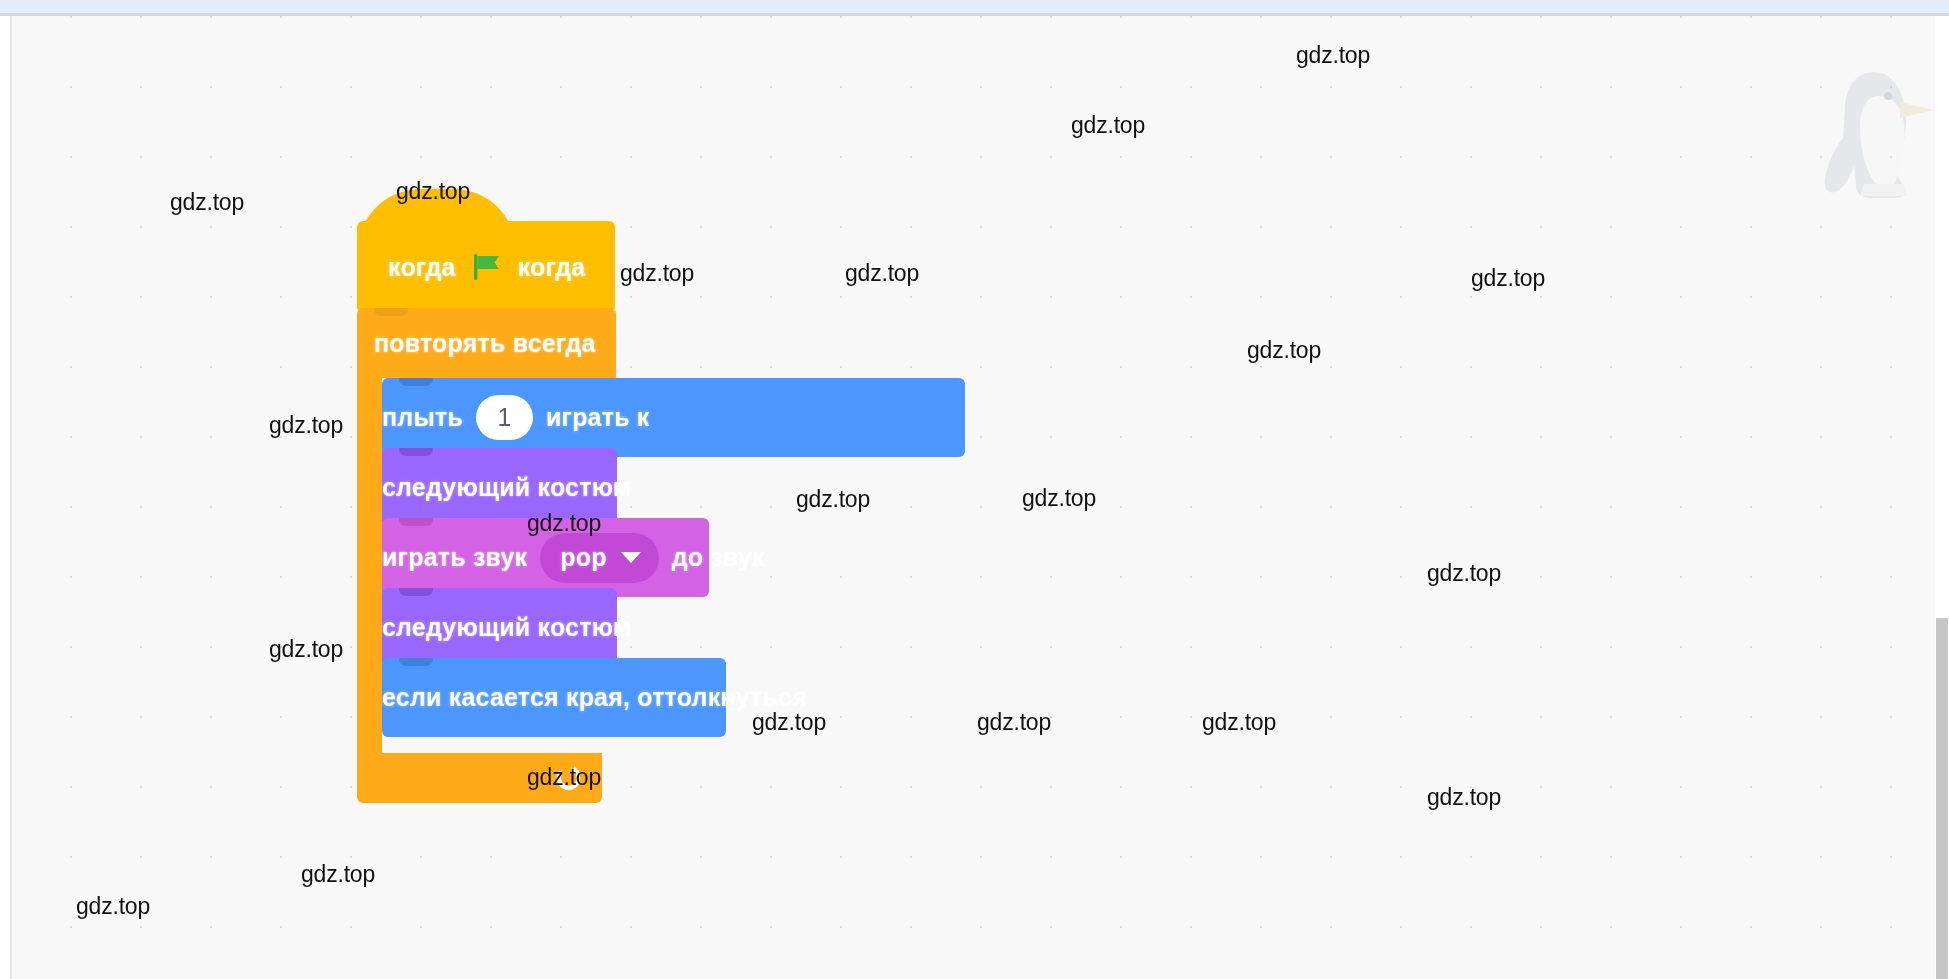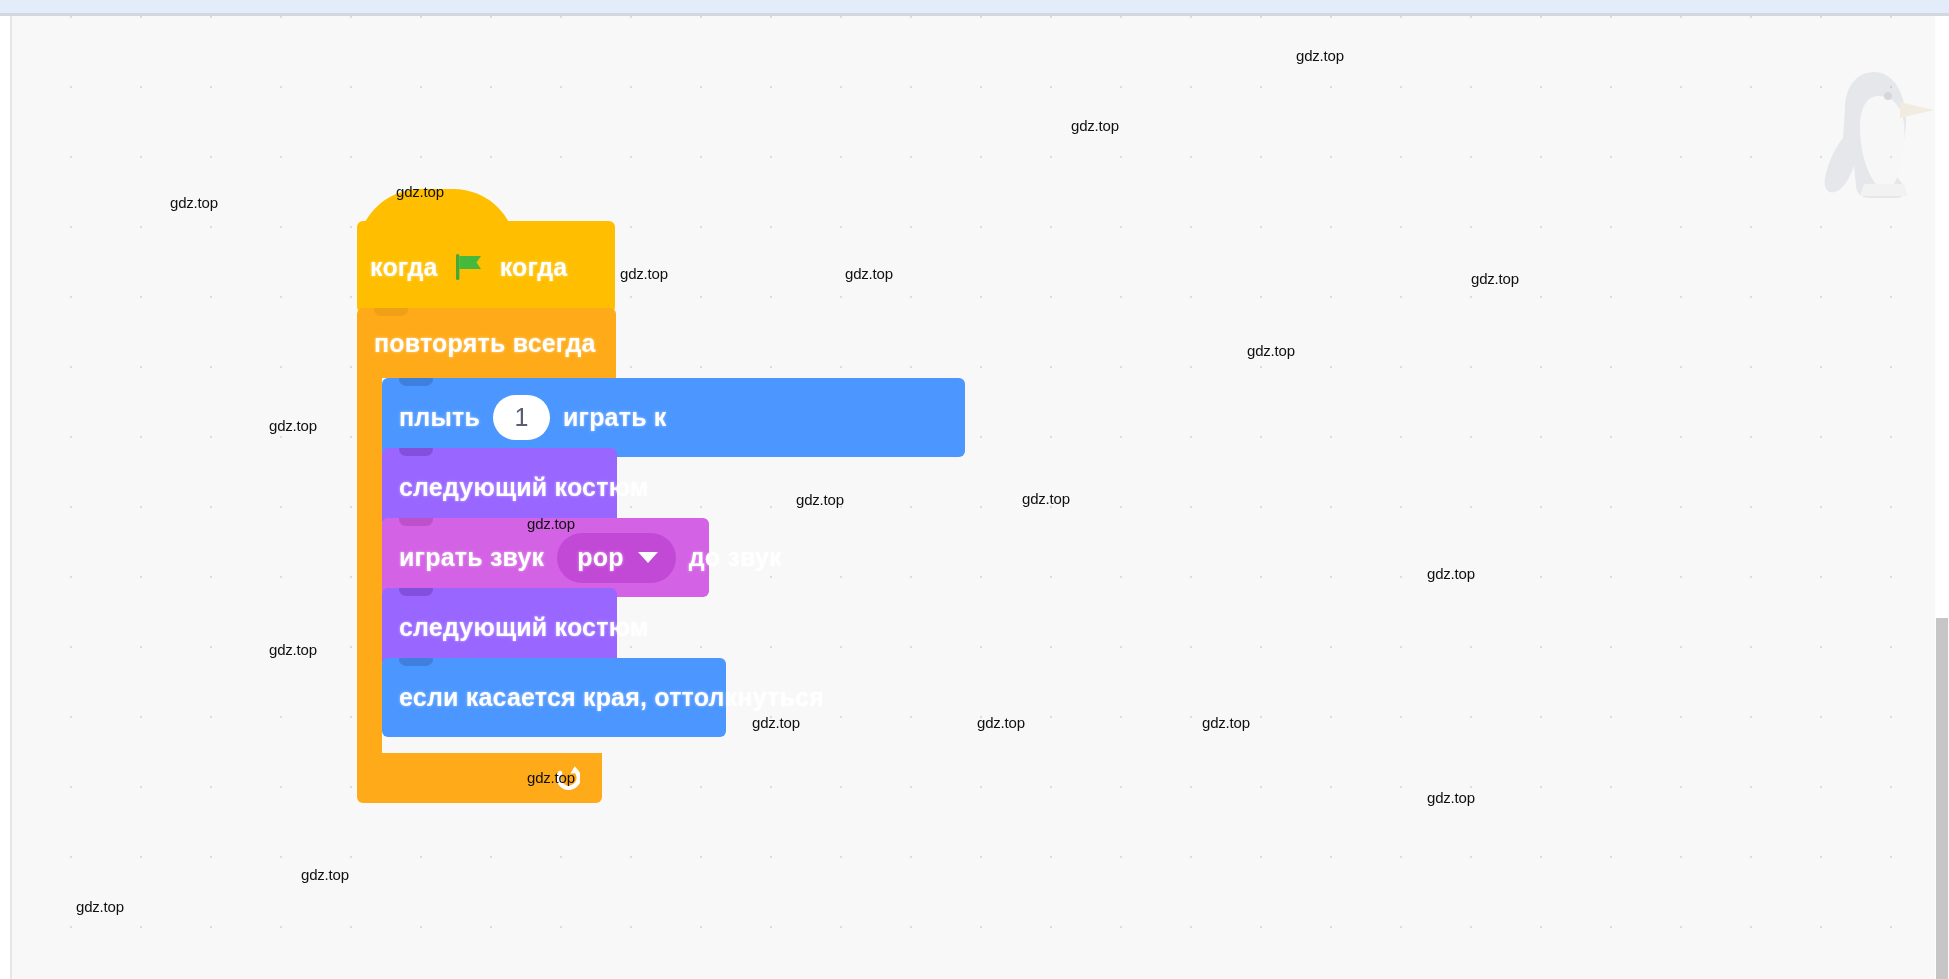--- a/index.html
+++ b/index.html
@@ -56,21 +56,21 @@
     width: 130px;
     height: 135px;
     opacity: 0.16;
   }
 
   
   .wm {
     position: absolute;
     color: #111111;
     font-family: "Liberation Sans", sans-serif;
-    font-size: 15px;
+    font-size: 23px;
     line-height: 23px;
     white-space: nowrap;
     letter-spacing: -0.2px;
   }
 
   
   .vscroll-track {
     position: absolute;
     right: 0px;
     top: 16px;
@@ -121,21 +121,21 @@
     background: #ffbf00;
     border-radius: 80px 80px 0 0;
   }
   .hat-row {
     position: absolute;
     left: 0px; top: 0px;
     width: 258px; height: 92px;
     display: flex;
     align-items: center;
     gap: 16px;
-    padding-left: 13px;
+    padding-left: 31px;
     box-sizing: border-box;
     z-index: 3;
   }
   .flag {
     width: 30px;
     height: 28px;
     position: relative;
     flex: 0 0 auto;
   }
   .flag svg { display:block; }
@@ -192,21 +192,20 @@
   .inner {
     position: absolute;
     left: 25px;
   }
   .stk {
     position: absolute;
     display: flex;
     align-items: center;
     box-sizing: border-box;
     border-radius: 6px;
-    padding-left: 17px;
     gap: 13px;
   }
   .notch {
     position: absolute;
     left: 17px; top: 0px;
     width: 34px; height: 8px;
     border-radius: 0 0 7px 7px;
     opacity: .88;
   }
 

